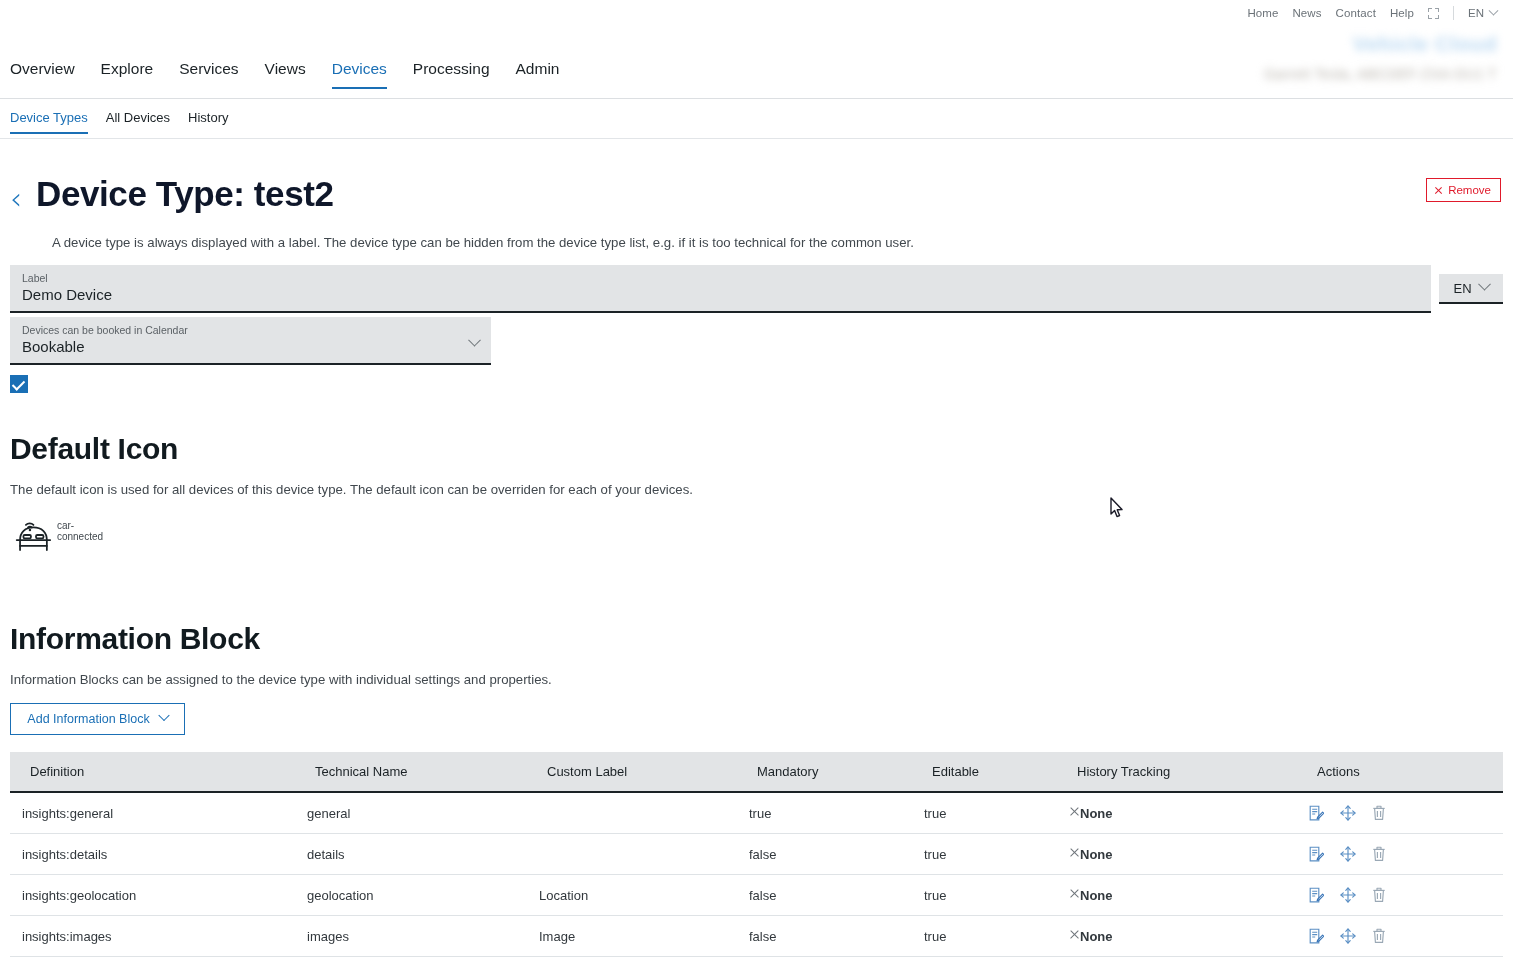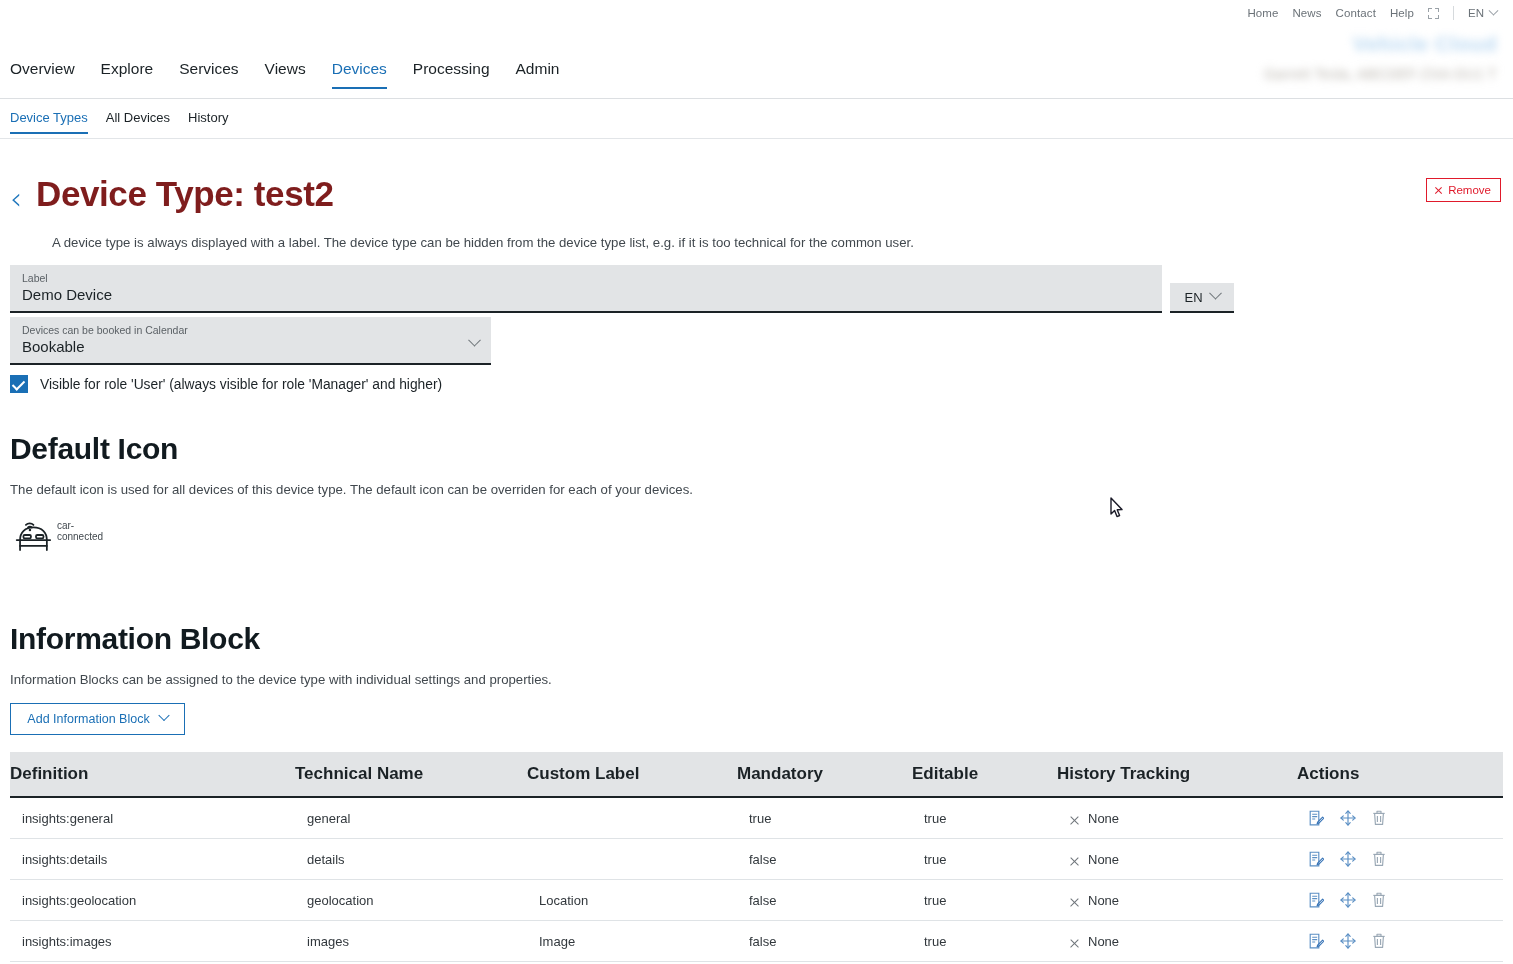--- a/index.html
+++ b/index.html
@@ -96,21 +96,21 @@
   .page-head {
     position: absolute; top: 176px; left: 10px; right: 10px;
     display: flex; align-items: flex-start;
   }
   .back-arrow {
     font-size: 30px; color: #2178bd; line-height: 1; margin-right: 14px;
     font-weight: 300; cursor: pointer; margin-top: 8px;
     font-family: "DejaVu Sans", sans-serif;
   }
   .page-title {
-    font-size: 35px; font-weight: 700; color: #7f1d1d;
+    font-size: 35px; font-weight: 700; color: #0f172a;
     letter-spacing: -.4px; line-height: 1.05; margin: 0;
   }
   .remove-btn {
     position: absolute; right: 2px; top: 2px;
     border: 1px solid #e01a2b; background: #ffffff; color: #e01a2b;
     font-size: 11.5px; padding: 5px 9px 5px 7px; cursor: pointer;
     display: flex; align-items: center; gap: 5px;
     font-family: Liberation Sans, sans-serif;
   }
   .x-glyph {
@@ -123,22 +123,22 @@
   .x-glyph::before { transform: rotate(45deg); }
   .x-glyph::after  { transform: rotate(-45deg); }
 
   .page-desc {
     position: absolute; top: 235px; left: 10px;
     font-size: 13.2px; color: #41484e; margin-left: 42px;
   }
 
   
   .label-row {
-    position: absolute; top: 265px; left: 10px; width: 1224px;
-    display: flex; gap: 8px; align-items: flex-end;
+    position: absolute; top: 265px; left: 10px; width: 1493px;
+    display: flex; gap: 8px; align-items: center;
   }
   .field {
     background: #e2e4e6; border-bottom: 2px solid #1b2226;
     padding: 7px 12px 6px 12px; position: relative;
   }
   .field .f-label { font-size: 10.5px; color: #5b6166; line-height: 1.25; }
   .field .f-value { font-size: 15px; color: #1b2226; line-height: 1.35; }
   .field-label-main { flex: 1 1 auto; }
   .field-lang {
     width: 64px; display: flex; align-items: center; justify-content: center;
@@ -204,36 +204,36 @@
     border-right: 1.3px solid #1a6fb5; border-bottom: 1.3px solid #1a6fb5;
     transform: rotate(45deg) translate(-2.5px,-2.5px);
   }
 
   
   .tbl {
     position: absolute; left: 10px; top: 752px; width: 1493px;
     border-collapse: collapse; table-layout: fixed;
   }
   .tbl thead th {
-    background: #e2e4e6; text-align: left; font-size: 17px; font-weight: 700;
-    color: #1b2226; padding: 12px 0 12px 0; border-bottom: 2px solid #1b2226;
+    background: #e2e4e6; text-align: left; font-size: 13px; font-weight: 400;
+    color: #1b2226; padding: 12px 0 12px 20px; border-bottom: 2px solid #1b2226;
   }
   .tbl tbody td {
     font-size: 13px; color: #32383d; padding: 12px 0 12px 12px;
     border-bottom: 1px solid #dfe3e6; background: #fff;
   }
   .c-def  { width: 285px; }
   .c-tech { width: 232px; }
   .c-cust { width: 210px; }
   .c-mand { width: 175px; }
   .c-edit { width: 145px; }
   .c-hist { width: 240px; }
   .c-act  { width: 206px; }
 
-  .hist-cell { display: flex; align-items: flex-end; gap: 8px; }
+  .hist-cell { display: flex; align-items: flex-start; gap: 0; font-weight: bold; }
   .x-gray { display: inline-block; width: 11px; height: 11px; position: relative; }
   .x-gray::before, .x-gray::after {
     content: ""; position: absolute; left: 0; top: 5px;
     width: 11px; height: 1.2px; background: #6f757a;
   }
   .x-gray::before { transform: rotate(45deg); }
   .x-gray::after  { transform: rotate(-45deg); }
 
   .actions-cell { display: flex; align-items: center; gap: 16px; }
   .act-ic { cursor: pointer; display: inline-flex; line-height: 0; }
@@ -304,21 +304,20 @@
 </div>
 
 <div class="field select-row">
   <div class="f-label">Devices can be booked in Calendar</div>
   <div class="f-value">Bookable</div>
   <span class="f-arrow"><span class="chev-dark"></span></span>
 </div>
 
 <div class="check-row">
   <span class="cbox"></span>
-  <span class="check-label">Visible for role 'User' (always visible for role 'Manager' and higher)</span>
 </div>
 
 <h2 class="sec-title" style="top:432px;">Default Icon</h2>
 <div class="sec-desc" style="top:482px;">The default icon is used for all devices of this device type. The default icon can be overriden for each of your devices.</div>
 
 <div class="icon-area">
   <div class="icon-preview">
     <svg width="56" height="46" viewBox="0 0 56 46">
       <g fill="none" stroke="#1b2226" stroke-width="2.1" stroke-linecap="round" stroke-linejoin="round">
         <path d="M12 29 C12 20 18 14 28 14 C38 14 44 20 44 29 L44 36 L12 36 Z"></path>

